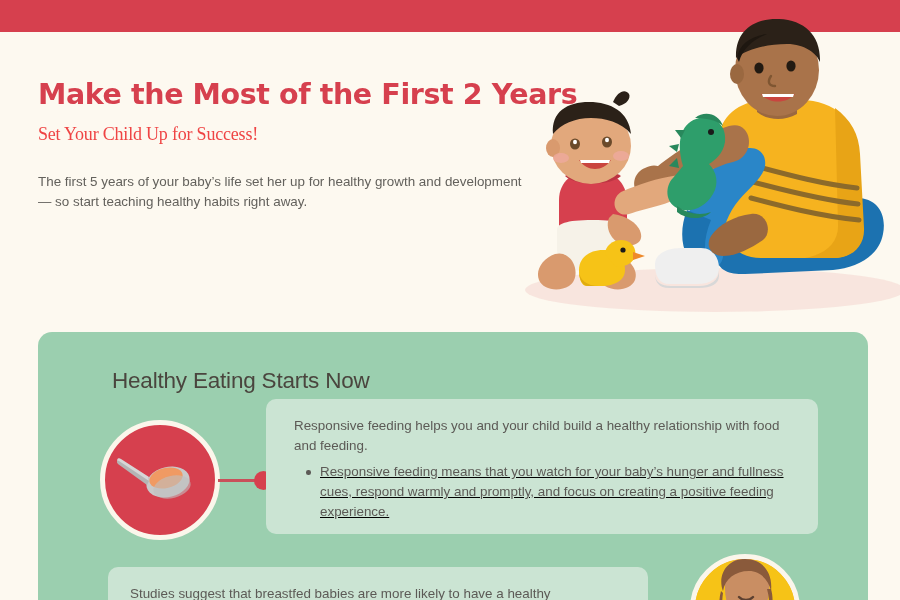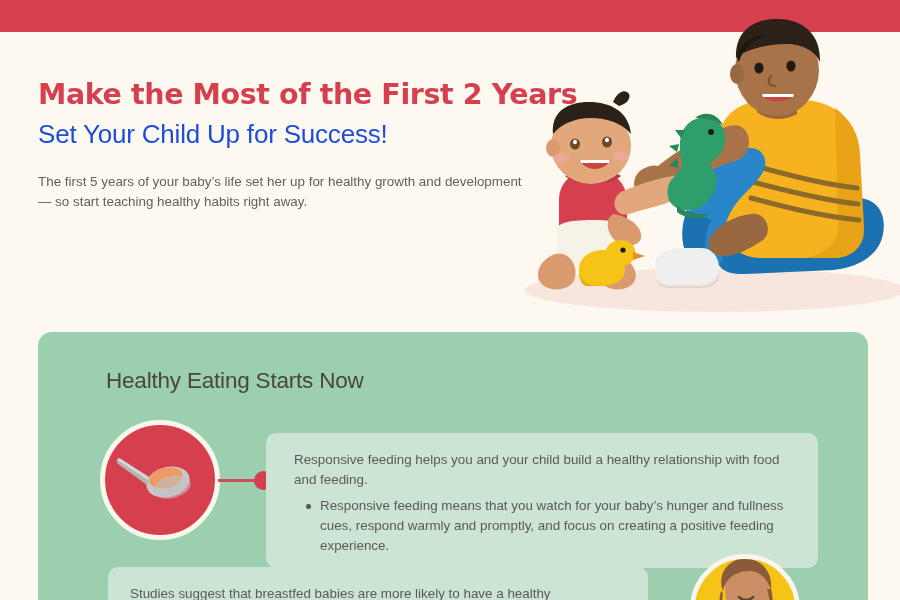--- a/index.html
+++ b/index.html
@@ -44,26 +44,26 @@
     font-family: "DejaVu Sans", sans-serif;
     font-weight: bold;
     font-size: 28.5px;
     line-height: 34px;
     letter-spacing: -0.4px;
     color: #D6404E;
     margin: 0;
     white-space: nowrap;
   }
   .title-sub {
-    font-family: Liberation Sans, sans-serif;
+    font-family: Liberation Serif, serif;
     font-weight: normal;
-    font-size: 26px;
+    font-size: 18px;
     line-height: 32px;
     letter-spacing: -0.2px;
-    color: #1d4ed8;
+    color: #ef4444;
     margin: 6px 0 0 0;
     white-space: nowrap;
   }
   .intro {
     margin-top: 22px;
     width: 492px;
   }
   .intro p {
     margin: 0 0 18px 0;
     font-size: 13.4px;
@@ -87,39 +87,39 @@
     position: absolute;
     left: 38px;
     top: 332px;
     width: 830px;
     height: 300px;
     background: #9BCFAF;
     border-radius: 14px;
   }
   .section-title {
     position: absolute;
-    left: 68px;
+    left: 74px;
     top: 36px;
     font-size: 22.5px;
     font-weight: normal;
     letter-spacing: -0.2px;
     color: #4A453E;
     margin: 0;
   }
 
   
   .card {
     position: absolute;
     background: #CBE4D3;
     border-radius: 10px;
     box-sizing: border-box;
   }
   .card-1 {
     left: 228px;
-    top: 101px;
+    top: 67px;
     width: 552px;
     height: 135px;
     padding: 17px 22px 14px 28px;
   }
   .card-2 {
     left: 70px;
     top: 235px;
     width: 540px;
     height: 86px;
     padding: 17px 22px 14px 22px;
@@ -127,20 +127,21 @@
   .card p {
     margin: 0;
     font-size: 13.4px;
     line-height: 20px;
     color: #5C5A56;
   }
   .card ul {
     margin: 6px 0 1px 0;
     padding-left: 26px;
     list-style: none;
+    text-decoration: underline;
   }
   .card ul li {
     position: relative;
     font-size: 13.4px;
     line-height: 20px;
     color: #5C5A56;
     padding-left: 0;
   }
   .card ul li .bullet-dot {
     position: absolute;

